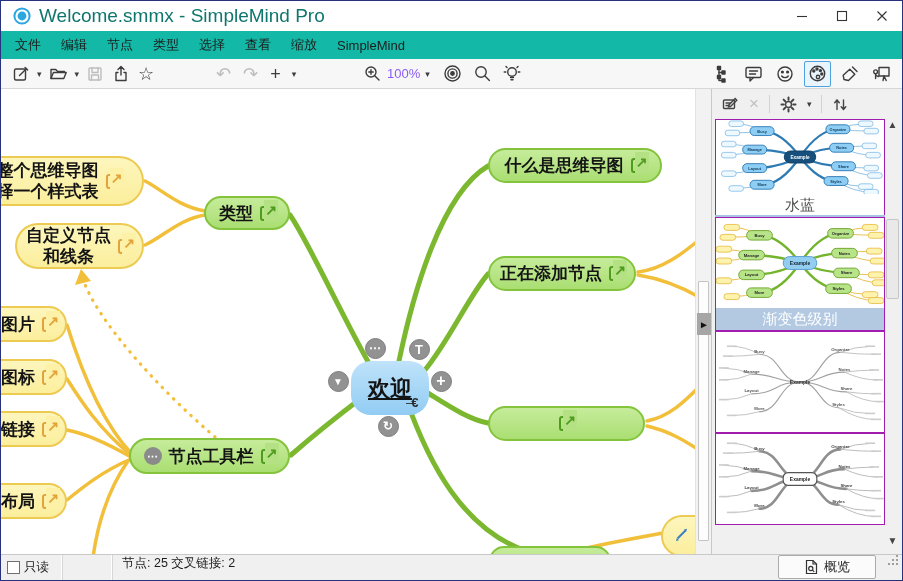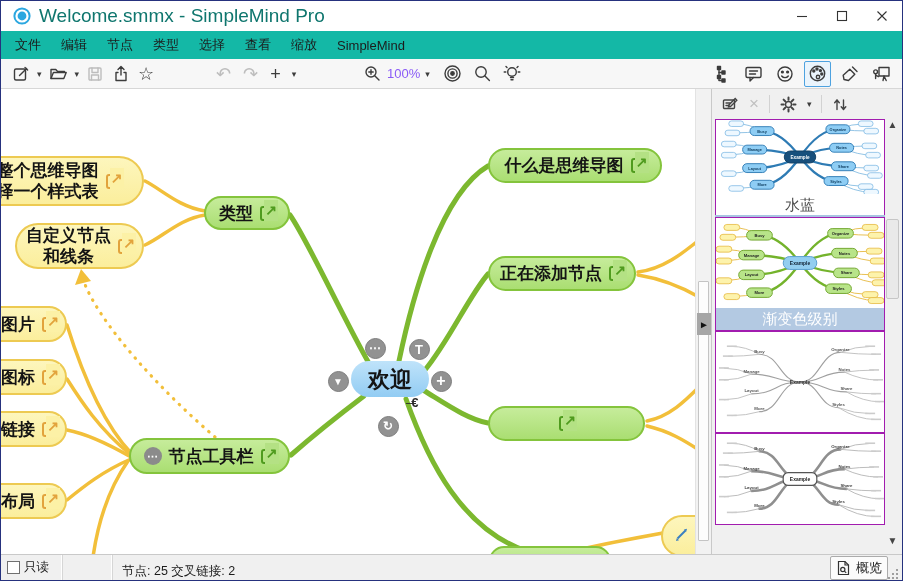--- a/index.html
+++ b/index.html
@@ -71,26 +71,26 @@
   .cards { position:absolute; left:3px; top:30px; width:170px; height:430px; overflow:hidden; }
   .card { background:#fff; border:1px solid #a21caf; position:relative; }
   .card.sel { outline:2px solid #a9c4e2; }
   .timg { display:block; width:100%; background:#fff; }
   .tlabel { height:22px; display:flex; align-items:center; justify-content:center; font-size:15px; color:#4a4a4a; }
   .tlabel.sel { background:#b3c9e2; color:#fff;text-align:center; }
   .pscroll { position:absolute; right:2px; top:30px; bottom:8px; width:15px; }
   .parrow { position:absolute; left:0; right:0; text-align:center; font-size:10px; color:#444; }
   .pthumb { position:absolute; left:1px; right:1px; background:#e9e9e9; border:1px solid #c6c6c6; border-radius:2px; }
   
-  .statusbar { height:26px; background:#f0f0f0; border-top:1px solid #c9c9c9; display:flex; align-items:flex-end;
+  .statusbar { height:26px; background:#f0f0f0; border-top:1px solid #c9c9c9; display:flex; align-items:flex-start;
                font-size:12.5px; color:#1c1c1c; flex:0 0 auto; }
   .sseg { height:100%; display:flex; align-items:center; border-right:1px solid #d6d6d6; box-shadow:inset -1px 0 #fff; }
   .cb { width:13px; height:13px; background:#fff; border:1px solid #707070; margin:0 4px 0 6px; flex:0 0 auto; }
   .ovbtn { display:flex; align-items:center; gap:5px; border:1px solid #ababab; background:#fbfbfb; border-radius:2px;
-           padding:2px 5px; font-size:13px; color:#1c1c1c; }
+           padding:2px 25px; margin-right:12px; font-size:13px; color:#1c1c1c; }
   .ovbtn svg { stroke:#333; stroke-width:1.2; fill:none; }
   .grip { margin-right:3px; }
 </style>
 </head>
 <body>
 
 <div id="window">
 
   <div class="titlebar">
     <svg class="appicon" viewBox="0 0 18 18">
@@ -323,21 +323,21 @@
         </div>
         <div class="mnode yellow" style="left: 660px; top: 426px; width: 64px; height: 42px; border-radius: 21px;">
           <span class="resico"><svg width="15" height="15" viewBox="0 0 15 15">
               <path d="M3.5,11.5 L11.5,3.5" fill="none"></path>
               <path d="M10,2.5 l3,-0.8 l-0.8,3 Z" stroke="none"></path>
               <path d="M5,13.3 l-3,0.8 l0.8,-3 Z" stroke="none"></path>
             </svg></span>
           <span>轻</span>
         </div>
         <div class="mnode green" style="left: 488px; top: 457px; width: 122px; height: 30px; border-radius: 15px;"></div>
-        <div class="mnode center" style="left: 350px; top: 272px; width: 78px; height: 36px; border-radius: 20px;">欢迎</div>
+        <div class="mnode center" style="left: 350px; top: 272px; width: 78px; height: 54px; border-radius: 20px; text-decoration: underline;">欢迎</div>
         <div class="nbtn" style="left: 363.5px; top: 248.5px;">⋯</div>
         <div class="nbtn" style="left: 407.5px; top: 249.5px; font-size: 13px;">T</div>
         <div class="nbtn" style="left: 326.5px; top: 281.5px; font-size: 10px;">▼</div>
         <div class="nbtn" style="left: 429.5px; top: 281.5px; font-size: 16px;">+</div>
         <div class="nbtn" style="left: 376.5px; top: 326.5px;">↻</div>
         <span class="xlinkglyph" style="left: 405px; top: 306px;">€</span>
       </div>
 
     <div class="panel">
       <div class="ptoolbar">

